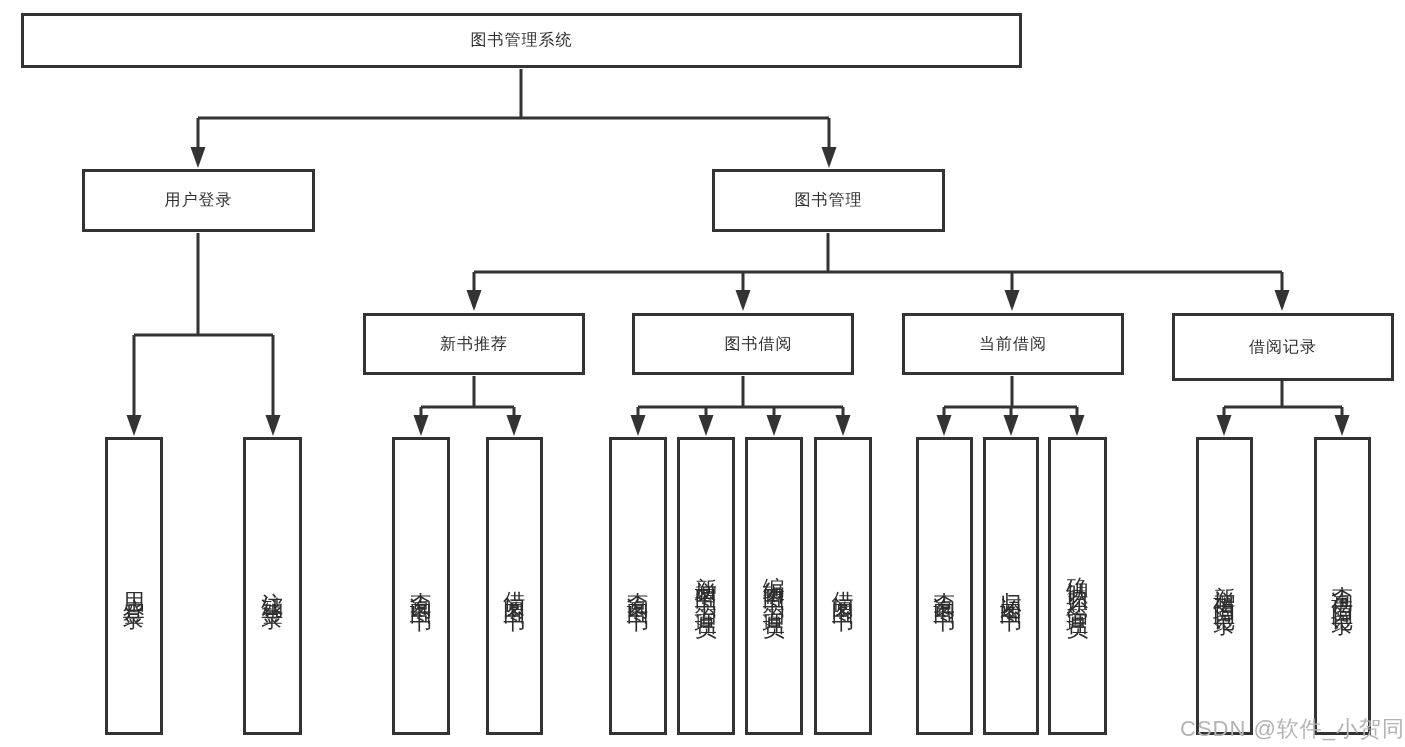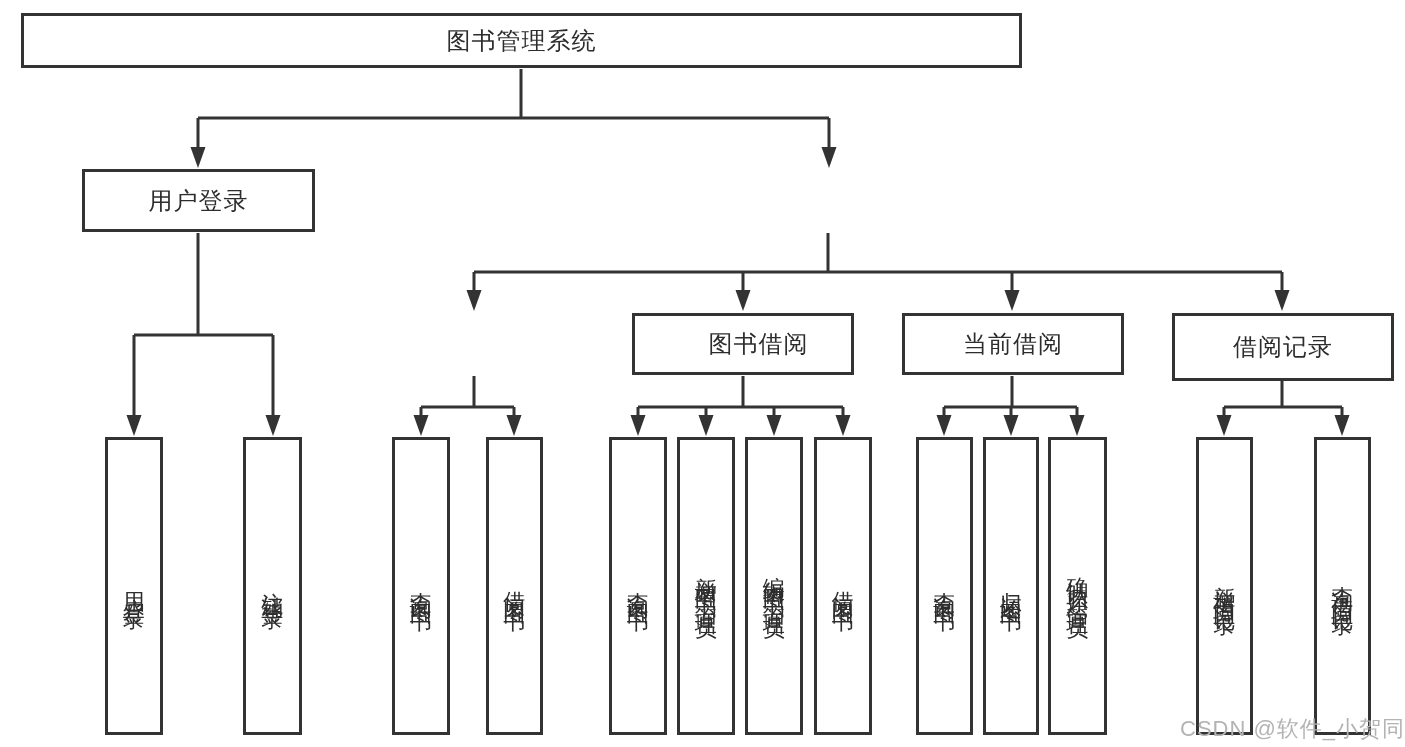--- a/index.html
+++ b/index.html
@@ -23,21 +23,21 @@
     box-sizing: border-box;
     background: #ffffff;
     border: 3px solid #333333;
     color: #2d2d2d;
     display: flex;
     align-items: center;
     justify-content: center;
     z-index: 2;
     line-height: 1.15;
   }
-  .h { font-size: 24px; letter-spacing: 1px; white-space: nowrap; }
+  .h { font-size: 16px; letter-spacing: 1px; white-space: nowrap; }
   .v {
     writing-mode: vertical-rl;
     text-orientation: mixed;
     font-size: 22px;
     letter-spacing: 6px;
   }
   
   .n-root  { left: 21px;  top: 13px;  width: 1001px; height: 55px; }
   
   .n-login { left: 82px;  top: 169px; width: 233px; height: 63px; }
@@ -107,21 +107,23 @@
       <polygon points="1003.5,415 1018.5,415 1011,436"></polygon>
       <polygon points="1069.5,415 1084.5,415 1077,436"></polygon>
       <polygon points="1216.5,415 1231.5,415 1224,436"></polygon>
       <polygon points="1334.5,415 1349.5,415 1342,436"></polygon>
     </g>
   </svg>
 
   <div class="box h n-root">图书管理系统</div>
 
   <div class="box h n-login">用户登录</div>
+  <div class="box h n-mgmt">图书管理</div>
 
+  <div class="box h n-rec">新书推荐</div>
   <div class="box h n-bor">图书借阅</div>
   <div class="box h n-cur">当前借阅</div>
   <div class="box h n-hist">借阅记录</div>
 
   <div class="box v leaf lf1">用户登录</div>
   <div class="box v leaf lf2">注销登录</div>
 
   <div class="box v leaf lf3">查询图书</div>
   <div class="box v leaf lf4">借阅图书</div>
 

